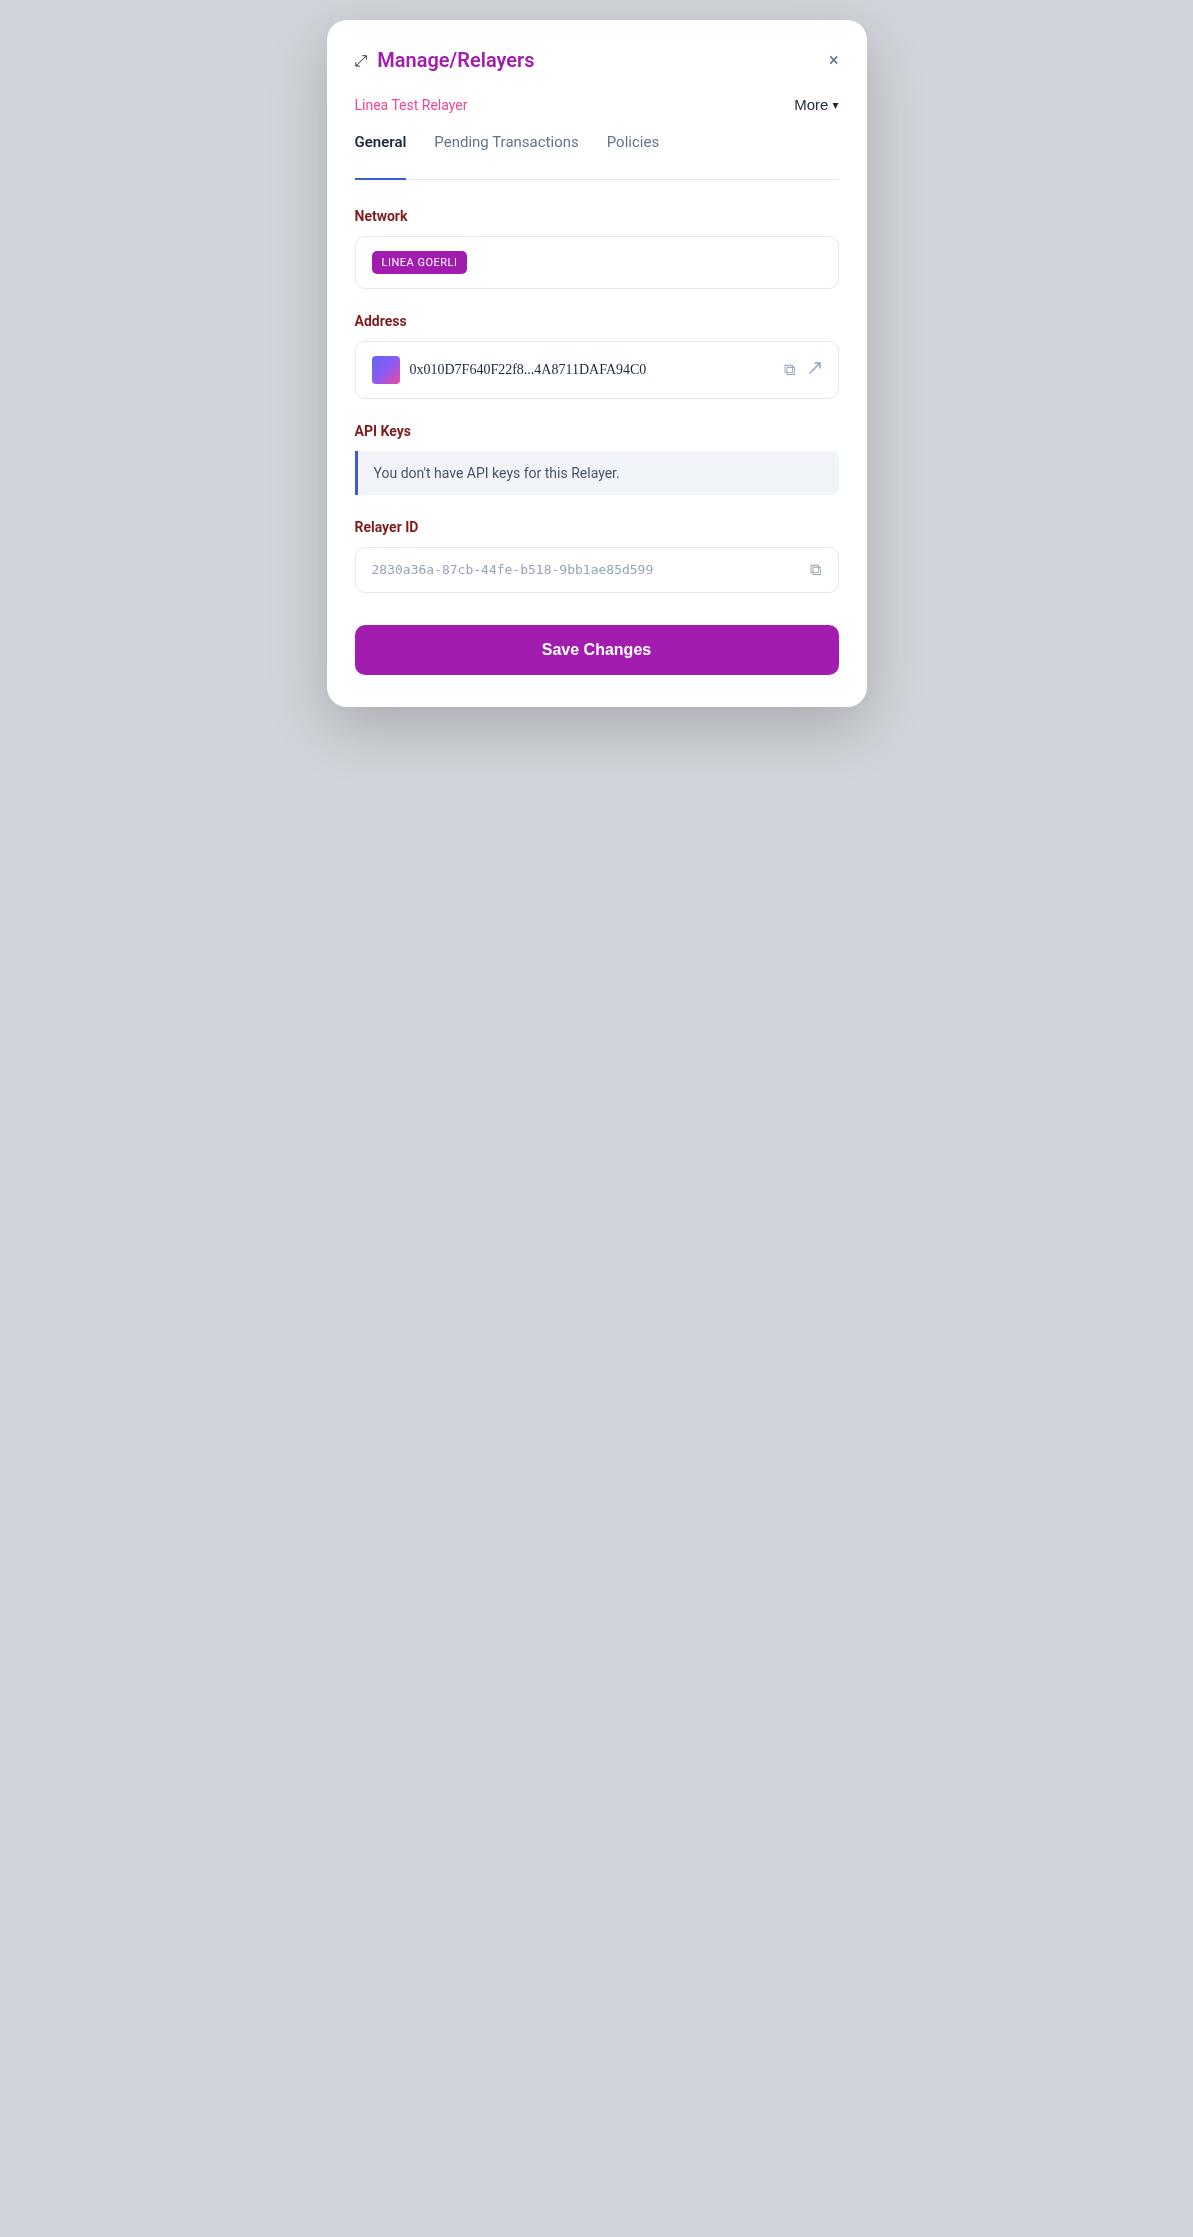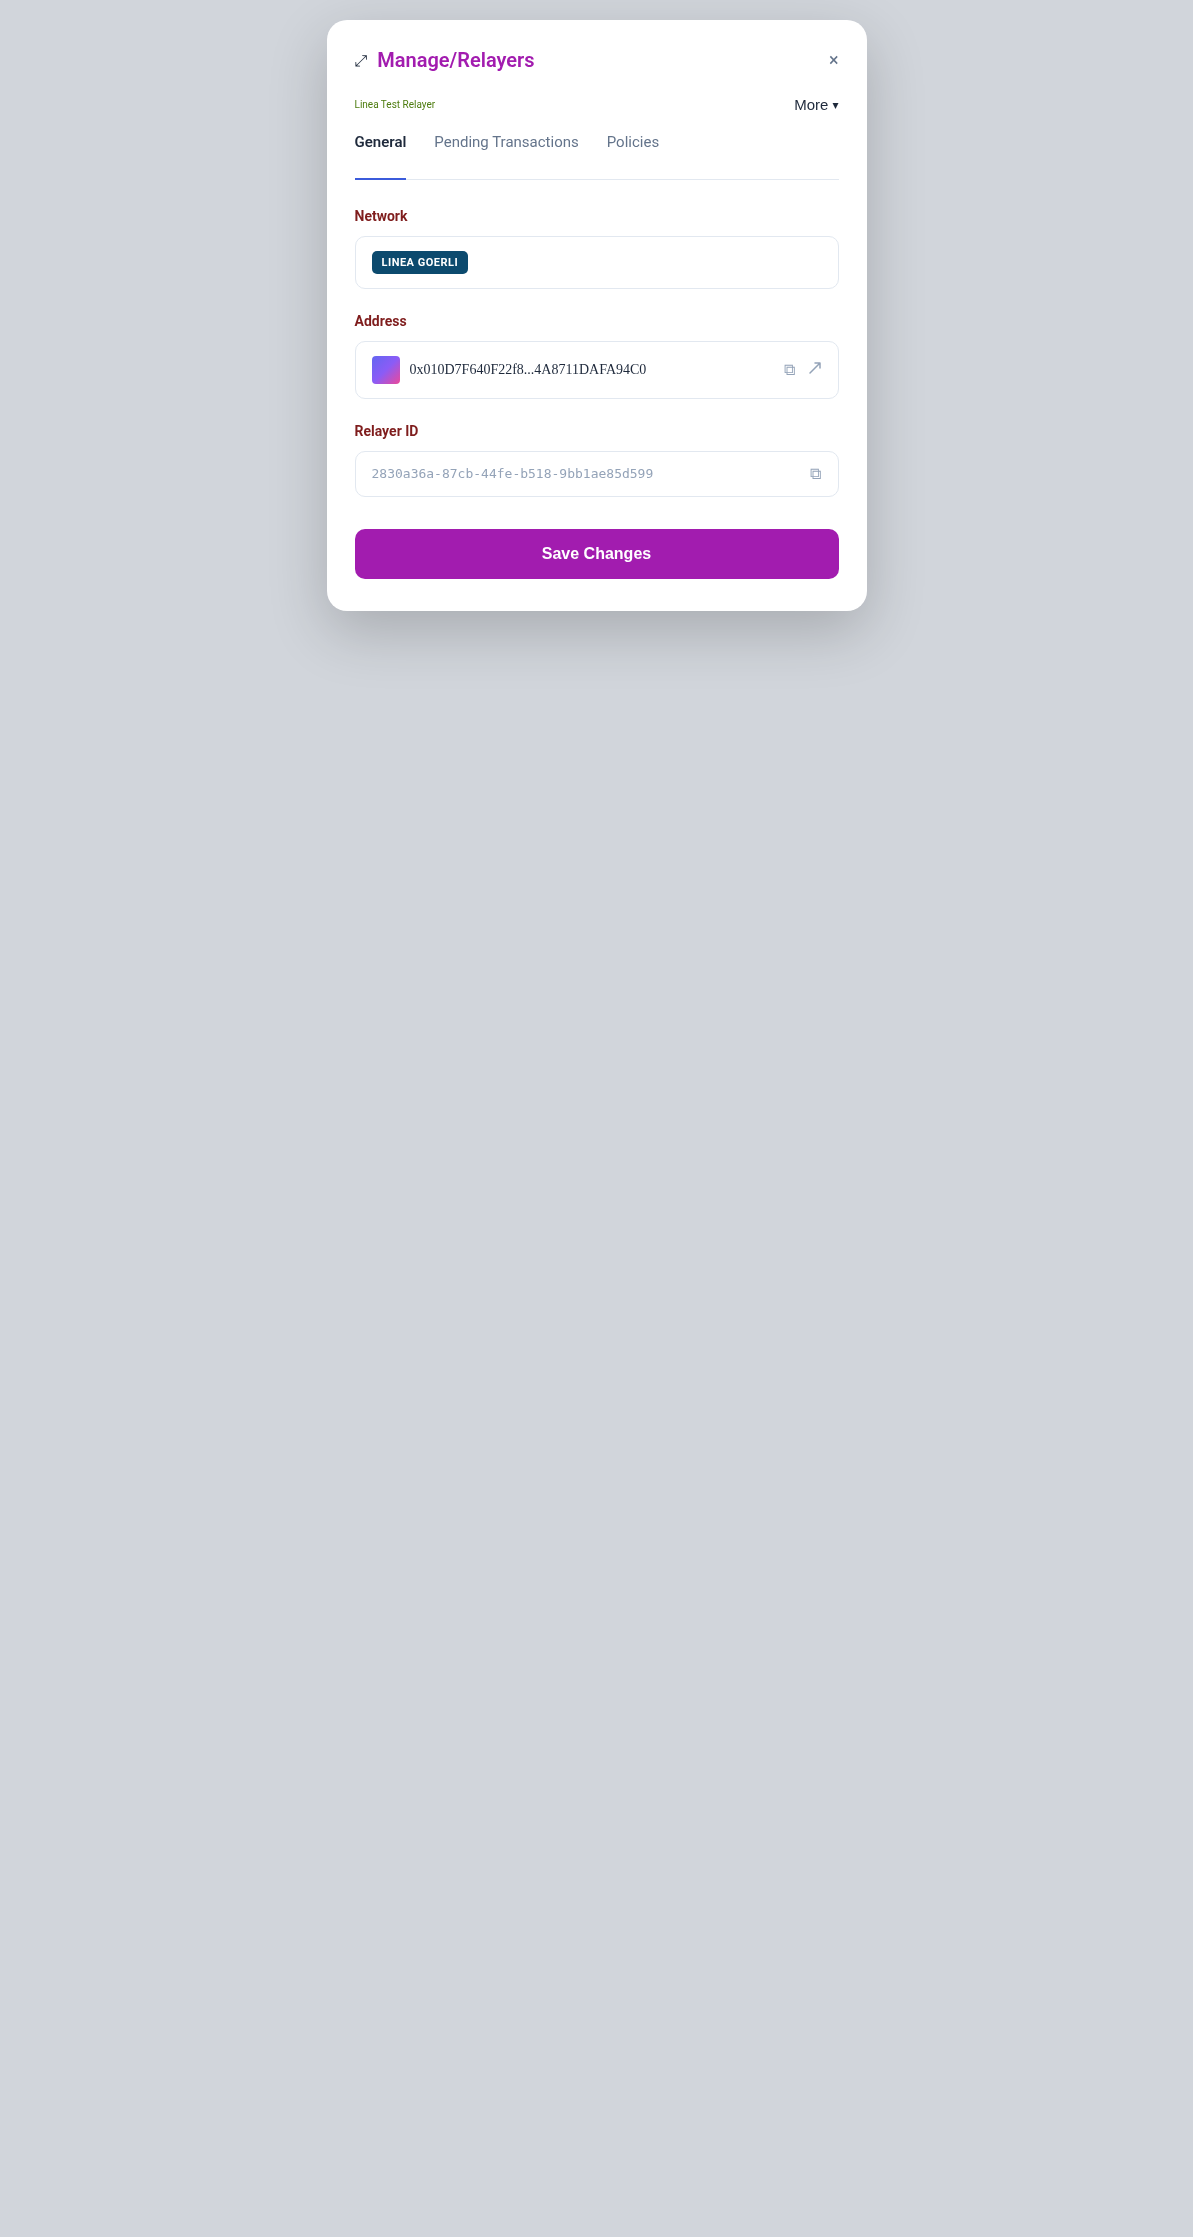--- a/index.html
+++ b/index.html
@@ -64,22 +64,22 @@
     }
 
     .relayer-selector {
       display: flex;
       align-items: center;
       justify-content: space-between;
       margin-bottom: 20px;
     }
 
     .relayer-name {
-      font-size: 10px;
-      color: #4d7c0f;
+      font-size: 14px;
+      color: #ec4899;
       font-weight: 400;
     }
 
     .more-btn {
       display: flex;
       align-items: center;
       gap: 4px;
       font-size: 15px;
       color: #1e293b;
       cursor: pointer;
@@ -186,24 +186,24 @@
 
     .field-box {
       border: 1.5px solid #e2e8f0;
       border-radius: 10px;
       padding: 14px 16px;
       display: flex;
       align-items: center;
     }
 
     .network-badge {
-      background: #0c4a6e;
+      background: #a21caf;
       color: #ffffff;
       font-size: 11px;
-      font-weight: 700;
+      font-weight: 400;
       padding: 5px 10px;
       border-radius: 5px;
       letter-spacing: 0.5px;
     }
 
     .address-content {
       display: flex;
       align-items: center;
       gap: 10px;
       flex: 1;
@@ -330,20 +330,26 @@
           <button class="icon-btn">
             <svg width="14" height="14" viewBox="0 0 14 14" fill="none" xmlns="http://www.w3.org/2000/svg">
               <path d="M2 12L12 2M12 2H7M12 2V7" stroke="#94a3b8" stroke-width="1.5" stroke-linecap="round" stroke-linejoin="round"></path>
             </svg>
           </button>
         </div>
       </div>
     </div>
 
     
+    <div class="section">
+      <div class="section-title">API Keys</div>
+      <div class="api-keys-info">
+        <span>You don't have API keys for this Relayer.</span>
+      </div>
+    </div>
 
     
     <div class="section">
       <div class="section-title">Relayer ID</div>
       <div class="relayer-id-box">
         <span class="relayer-id-text">2830a36a-87cb-44fe-b518-9bb1ae85d599</span>
         <button class="icon-btn">⧉</button>
       </div>
     </div>
 

